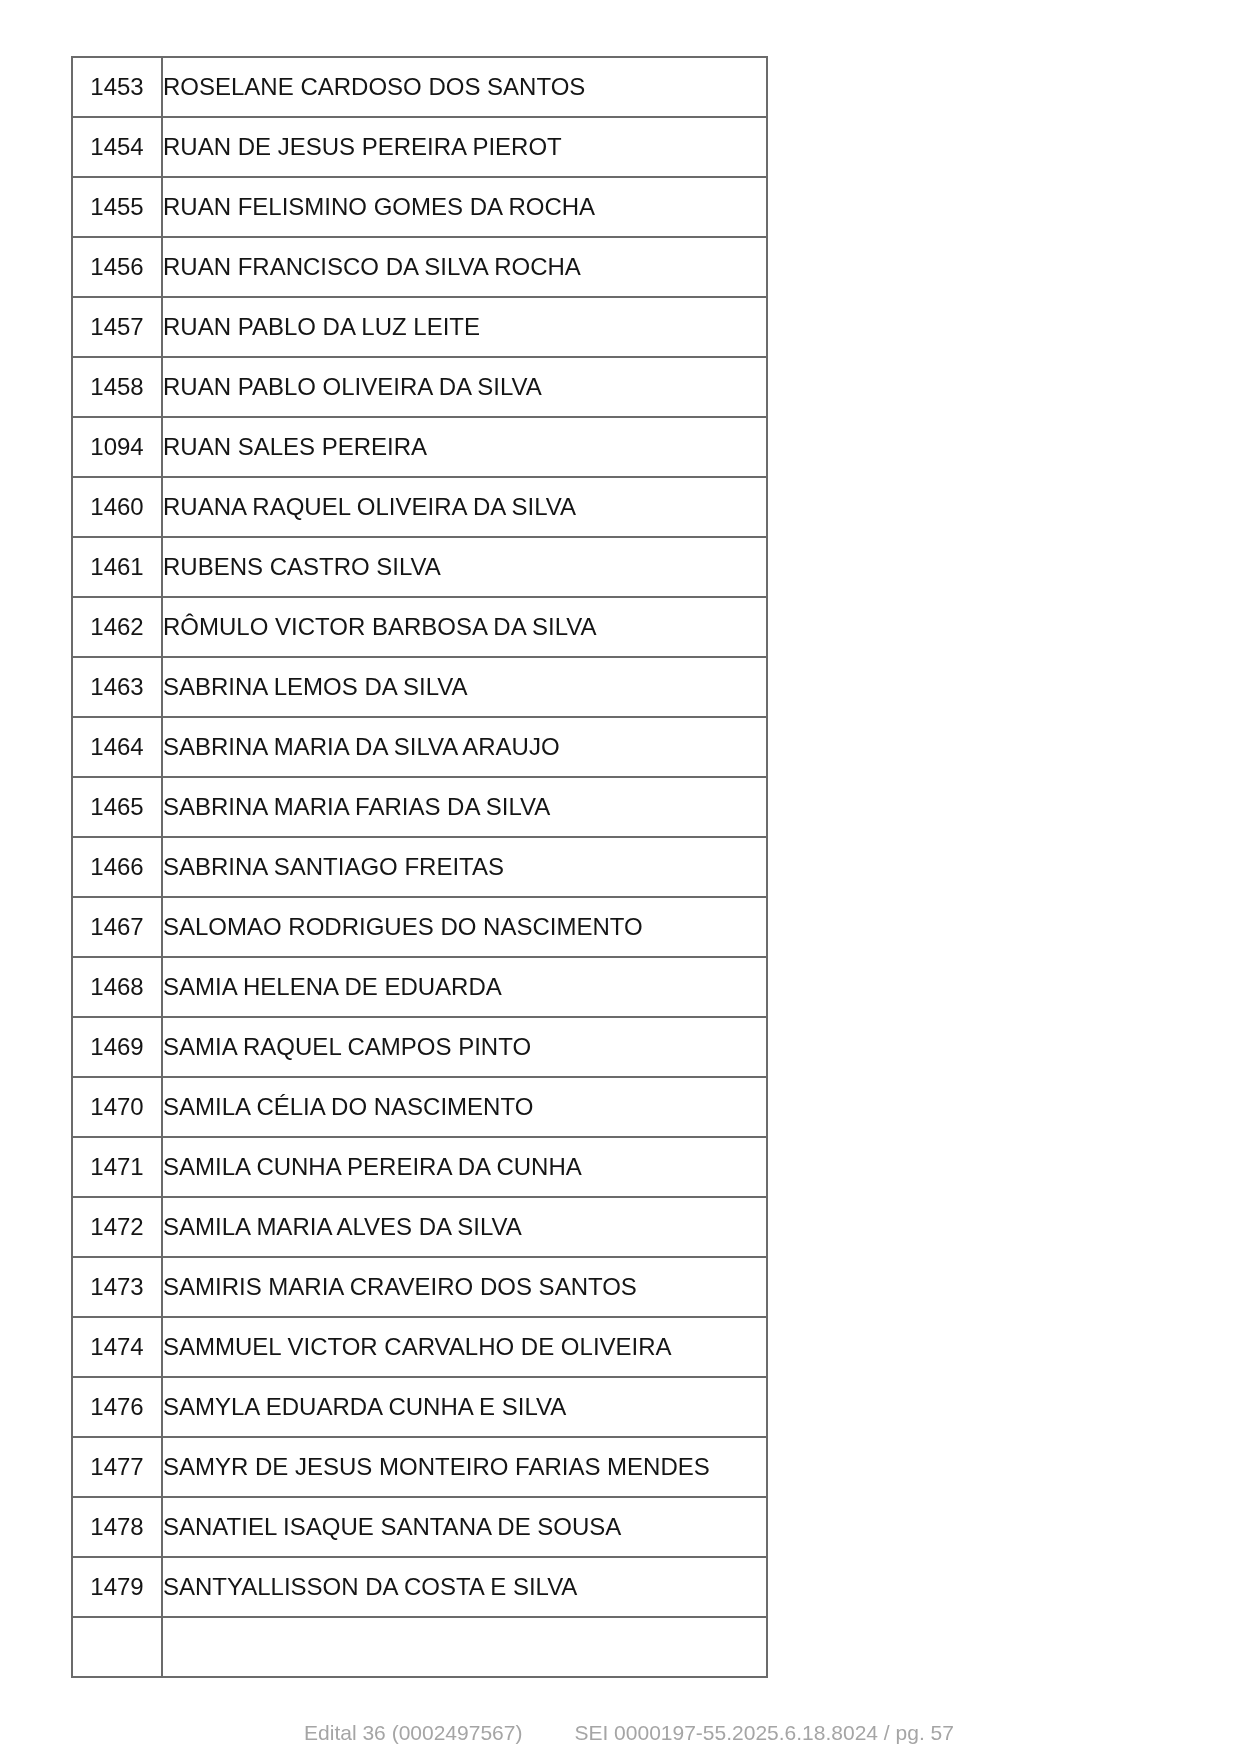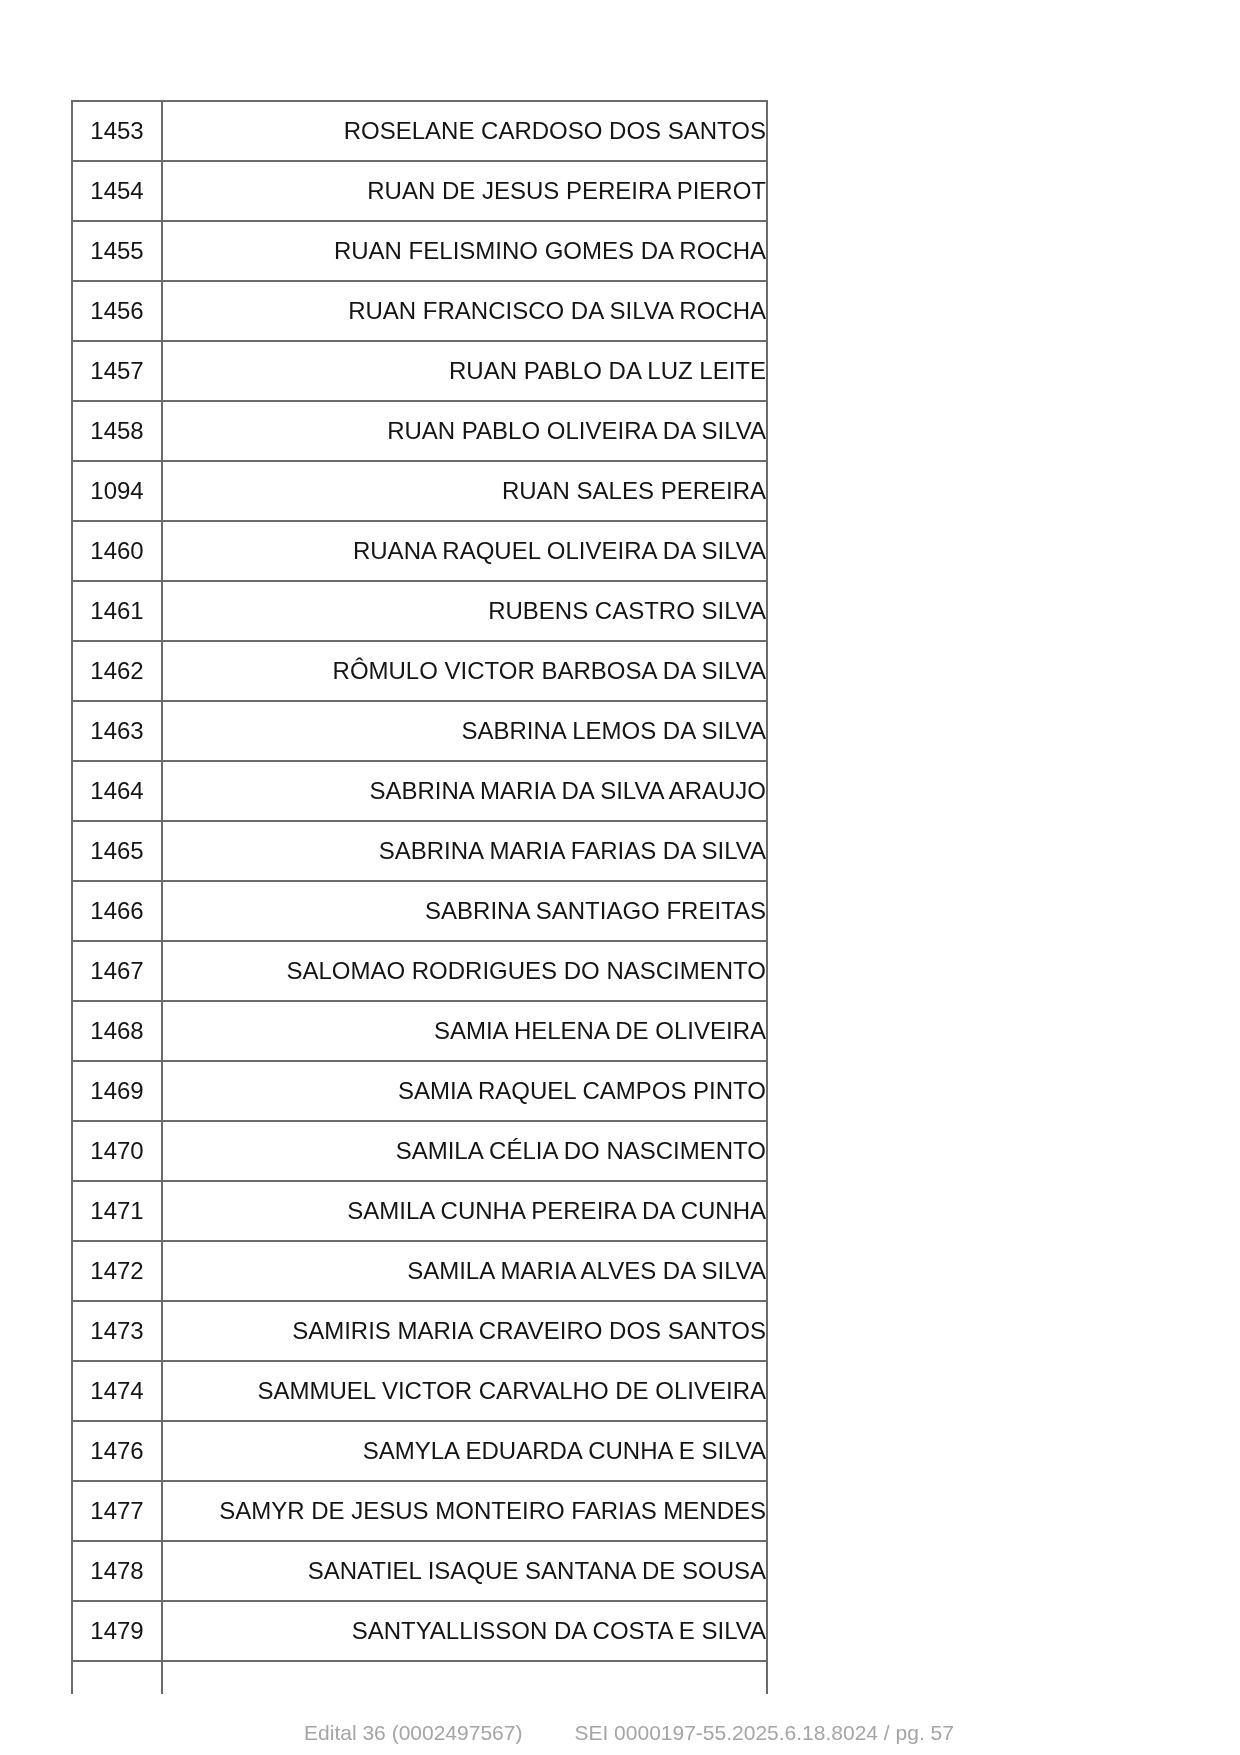--- a/index.html
+++ b/index.html
@@ -25,39 +25,37 @@
     left: 71px;
     top: 56px;
     width: 700px;
     height: 1638px;
     overflow: hidden;
   }
   table.candidates {
     border-collapse: collapse;
     table-layout: fixed;
     width: 697px;
-    margin-top: 44px;
   }
   table.candidates td {
     border: 2px solid #6b6b6b;
     height: 58px;
     padding: 0;
     font-size: 24px;
     color: #151515;
     vertical-align: middle;
     white-space: nowrap;
     overflow: hidden;
   }
   td.num {
     width: 88px;
     text-align: center;
   }
   td.name {
     padding-left: 14px;
-    text-align: right;
   }
   tr.partial td {
     height: 58px;
   }
   .footer {
     position: absolute;
     top: 1722px;
     left: 0;
     width: 100%;
     display: flex;
@@ -134,21 +132,21 @@
           <tr>
             <td class="num">1466</td>
             <td class="name">SABRINA SANTIAGO FREITAS</td>
           </tr>
           <tr>
             <td class="num">1467</td>
             <td class="name">SALOMAO RODRIGUES DO NASCIMENTO</td>
           </tr>
           <tr>
             <td class="num">1468</td>
-            <td class="name">SAMIA HELENA DE OLIVEIRA</td>
+            <td class="name">SAMIA HELENA DE EDUARDA</td>
           </tr>
           <tr>
             <td class="num">1469</td>
             <td class="name">SAMIA RAQUEL CAMPOS PINTO</td>
           </tr>
           <tr>
             <td class="num">1470</td>
             <td class="name">SAMILA CÉLIA DO NASCIMENTO</td>
           </tr>
           <tr>

